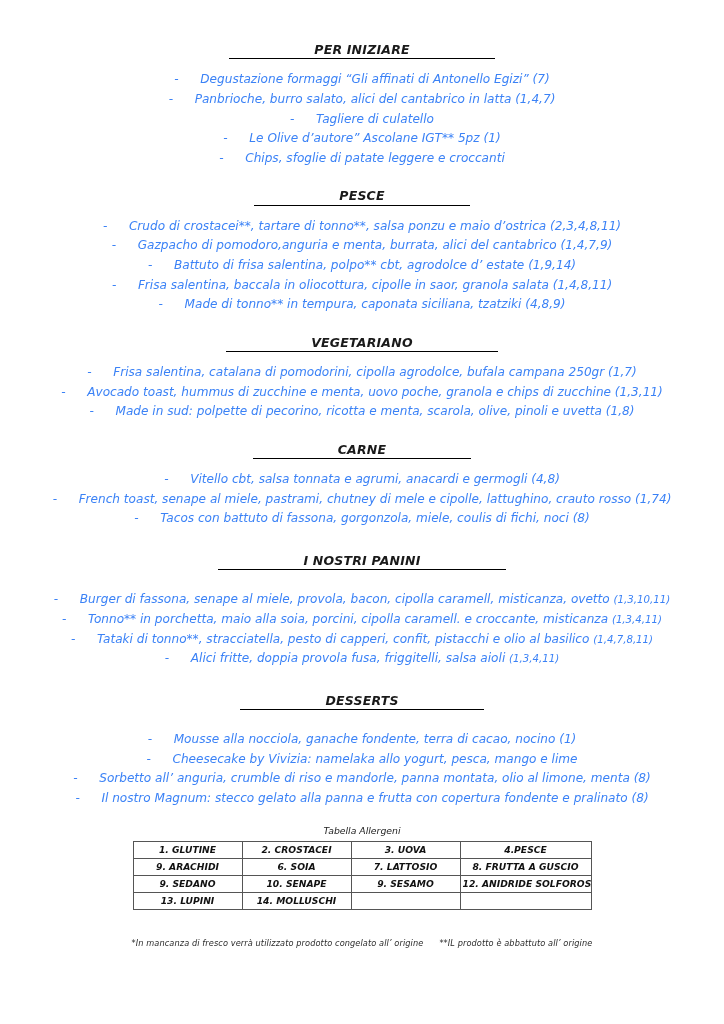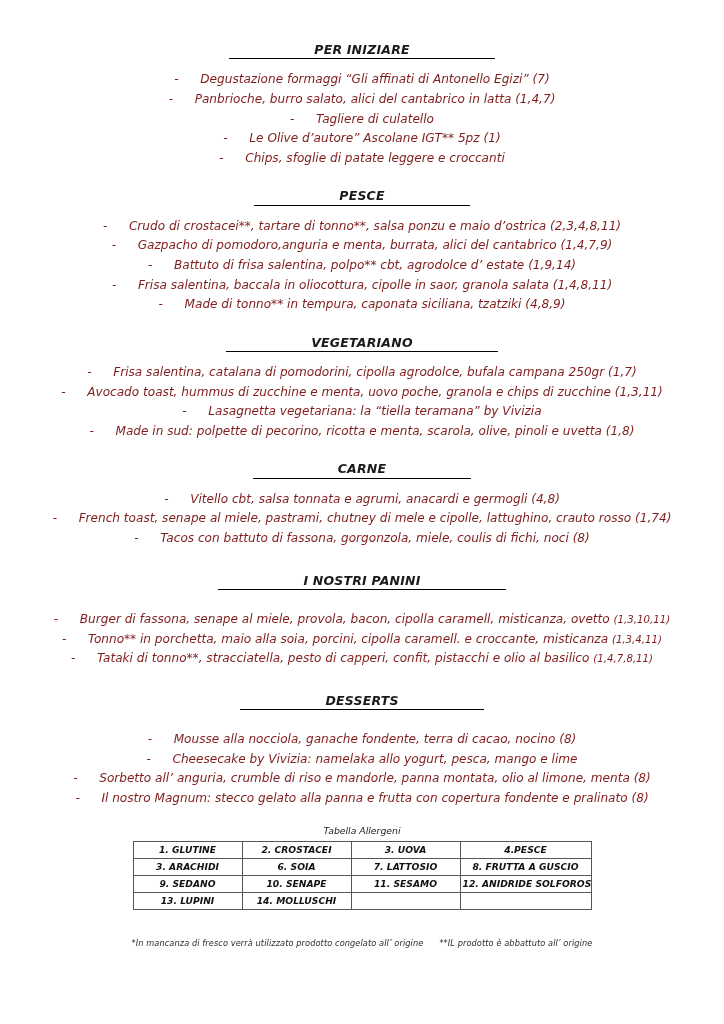--- a/index.html
+++ b/index.html
@@ -54,21 +54,21 @@
     margin: 0;
     padding: 0;
     list-style: none;
     text-align: center;
   }
   .items li {
     font-style: italic;
     font-size: 12.1px;
     line-height: 18.6px;
     white-space: nowrap;
-    color: #7f1d1d;
+    color: #3b82f6;
   }
   .items li .dash {
     display: inline-block;
     width: 26px;
     text-align: left;
   }
   .items li .alg {
     font-size: 10.2px;
   }
 
@@ -155,21 +155,20 @@
 
   <div style="height:18px"></div>
   <div class="sec">
     <div class="section-head">
       <span class="rule"><span class="pad"></span><span class="ttl">VEGETARIANO</span><span class="pad"></span></span>
     </div>
     <div class="gap-after-head"></div>
     <ul class="items">
       <li><span class="dash">-</span><span>Frisa salentina, catalana di pomodorini, cipolla agrodolce, bufala campana 250gr (1,7)</span><span class="alg"></span></li>
       <li><span class="dash">-</span><span>Avocado toast, hummus di zucchine e menta, uovo poche, granola e chips di zucchine (1,3,11)</span><span class="alg"></span></li>
-      <li><span class="dash">-</span><span>Lasagnetta vegetariana: la “tiella teramana” by Vivizia</span><span class="alg"></span></li>
       <li><span class="dash">-</span><span>Made in sud: polpette di pecorino, ricotta e menta, scarola, olive, pinoli e uvetta (1,8)</span><span class="alg"></span></li>
     </ul>
   </div>
 
   <div style="height:18px"></div>
   <div class="sec">
     <div class="section-head">
       <span class="rule"><span class="pad"></span><span class="ttl">CARNE</span><span class="pad"></span></span>
     </div>
     <div class="gap-after-head"></div>
@@ -183,57 +182,58 @@
   <div style="height:22px"></div>
   <div class="sec">
     <div class="section-head">
       <span class="rule"><span class="pad"></span><span class="ttl">I NOSTRI PANINI</span><span class="pad"></span></span>
     </div>
     <div style="height:20px"></div>
     <ul class="items">
       <li><span class="dash">-</span><span>Burger di fassona, senape al miele, provola, bacon, cipolla caramell, misticanza, ovetto </span><span class="alg">(1,3,10,11)</span></li>
       <li><span class="dash">-</span><span>Tonno** in porchetta, maio alla soia, porcini, cipolla caramell. e croccante, misticanza </span><span class="alg">(1,3,4,11)</span></li>
       <li><span class="dash">-</span><span>Tataki di tonno**, stracciatella, pesto di capperi, confit, pistacchi e olio al basilico </span><span class="alg">(1,4,7,8,11)</span></li>
+      <li><span class="dash">-</span><span>Alici fritte, doppia provola fusa, friggitelli, salsa aioli </span><span class="alg">(1,3,4,11)</span></li>
     </ul>
   </div>
 
   <div style="height:22px"></div>
   <div class="sec">
     <div class="section-head">
       <span class="rule"><span class="pad"></span><span class="ttl">DESSERTS</span><span class="pad"></span></span>
     </div>
     <div style="height:20px"></div>
     <ul class="items">
-      <li><span class="dash">-</span><span>Mousse alla nocciola, ganache fondente, terra di cacao, nocino (8)</span><span class="alg"></span></li>
+      <li><span class="dash">-</span><span>Mousse alla nocciola, ganache fondente, terra di cacao, nocino (1)</span><span class="alg"></span></li>
       <li><span class="dash">-</span><span>Cheesecake by Vivizia: namelaka allo yogurt, pesca, mango e lime</span><span class="alg"></span></li>
       <li><span class="dash">-</span><span>Sorbetto all’ anguria, crumble di riso e mandorle, panna montata, olio al limone, menta (8)</span><span class="alg"></span></li>
       <li><span class="dash">-</span><span>Il nostro Magnum: stecco gelato alla panna e frutta con copertura fondente e pralinato (8)</span><span class="alg"></span></li>
     </ul>
   </div>
 
   <div style="height:16px"></div>
   <div class="allerg-title">Tabella Allergeni</div>
   <table class="allerg">
     <tbody>
       <tr>
         <td class="c0">1. GLUTINE</td>
         <td class="c1">2. CROSTACEI</td>
         <td class="c2">3. UOVA</td>
         <td class="c3">4.PESCE</td>
       </tr>
       <tr>
-        <td class="c0">3. ARACHIDI</td>
+        <td class="c0">9. ARACHIDI</td>
         <td class="c1">6. SOIA</td>
         <td class="c2">7. LATTOSIO</td>
         <td class="c3">8. FRUTTA A GUSCIO</td>
       </tr>
       <tr>
         <td class="c0">9. SEDANO</td>
         <td class="c1">10. SENAPE</td>
-        <td class="c2">11. SESAMO</td>
+        <td class="c2">9. SESAMO</td>
         <td class="c3">12. ANIDRIDE SOLFOROSA</td>
       </tr>
       <tr>
         <td class="c0">13. LUPINI</td>
         <td class="c1">14. MOLLUSCHI</td>
         <td class="c2"></td>
         <td class="c3"></td>
       </tr>
     </tbody>
   </table>

